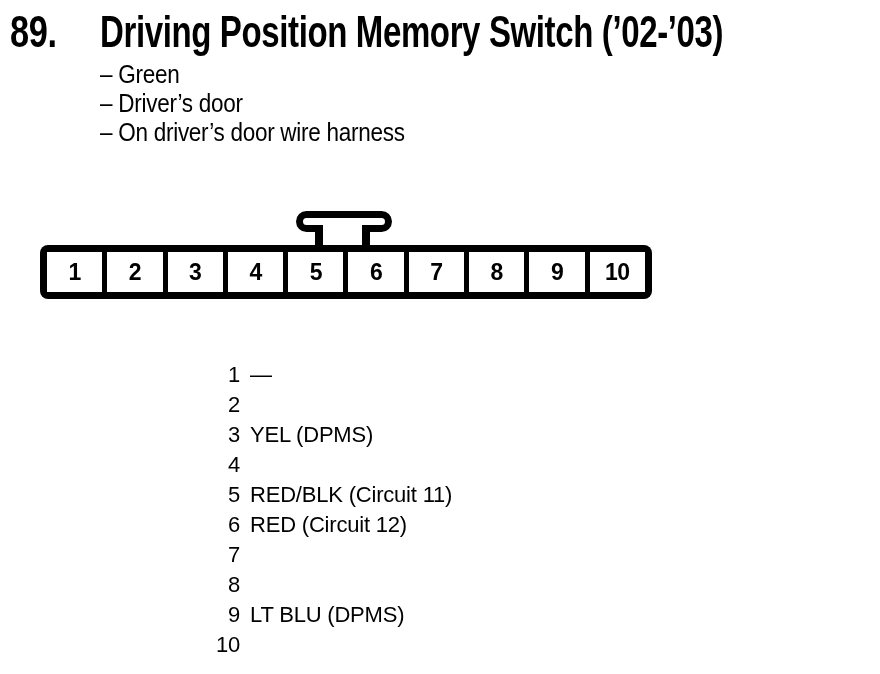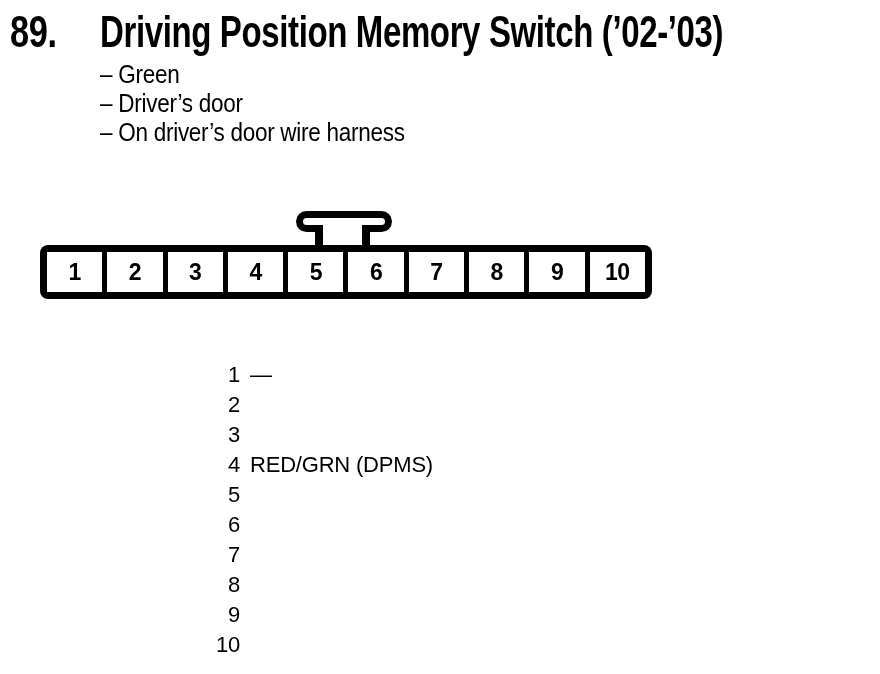--- a/index.html
+++ b/index.html
@@ -134,36 +134,39 @@
 <div class="pin-list">
   <div class="pin-row">
     <span class="pin-num">1</span>
     <span class="pin-wire">—</span>
   </div>
   <div class="pin-row">
     <span class="pin-num">2</span>
   </div>
   <div class="pin-row">
     <span class="pin-num">3</span>
+    <span class="pin-wire">YEL (DPMS)</span>
   </div>
   <div class="pin-row">
     <span class="pin-num">4</span>
-    <span class="pin-wire">RED/GRN (DPMS)</span>
   </div>
   <div class="pin-row">
     <span class="pin-num">5</span>
+    <span class="pin-wire">RED/BLK (Circuit 11)</span>
   </div>
   <div class="pin-row">
     <span class="pin-num">6</span>
+    <span class="pin-wire">RED (Circuit 12)</span>
   </div>
   <div class="pin-row">
     <span class="pin-num">7</span>
   </div>
   <div class="pin-row">
     <span class="pin-num">8</span>
   </div>
   <div class="pin-row">
     <span class="pin-num">9</span>
+    <span class="pin-wire">LT BLU (DPMS)</span>
   </div>
   <div class="pin-row">
     <span class="pin-num">10</span>
   </div>
 </div>
 
 </body></html>

